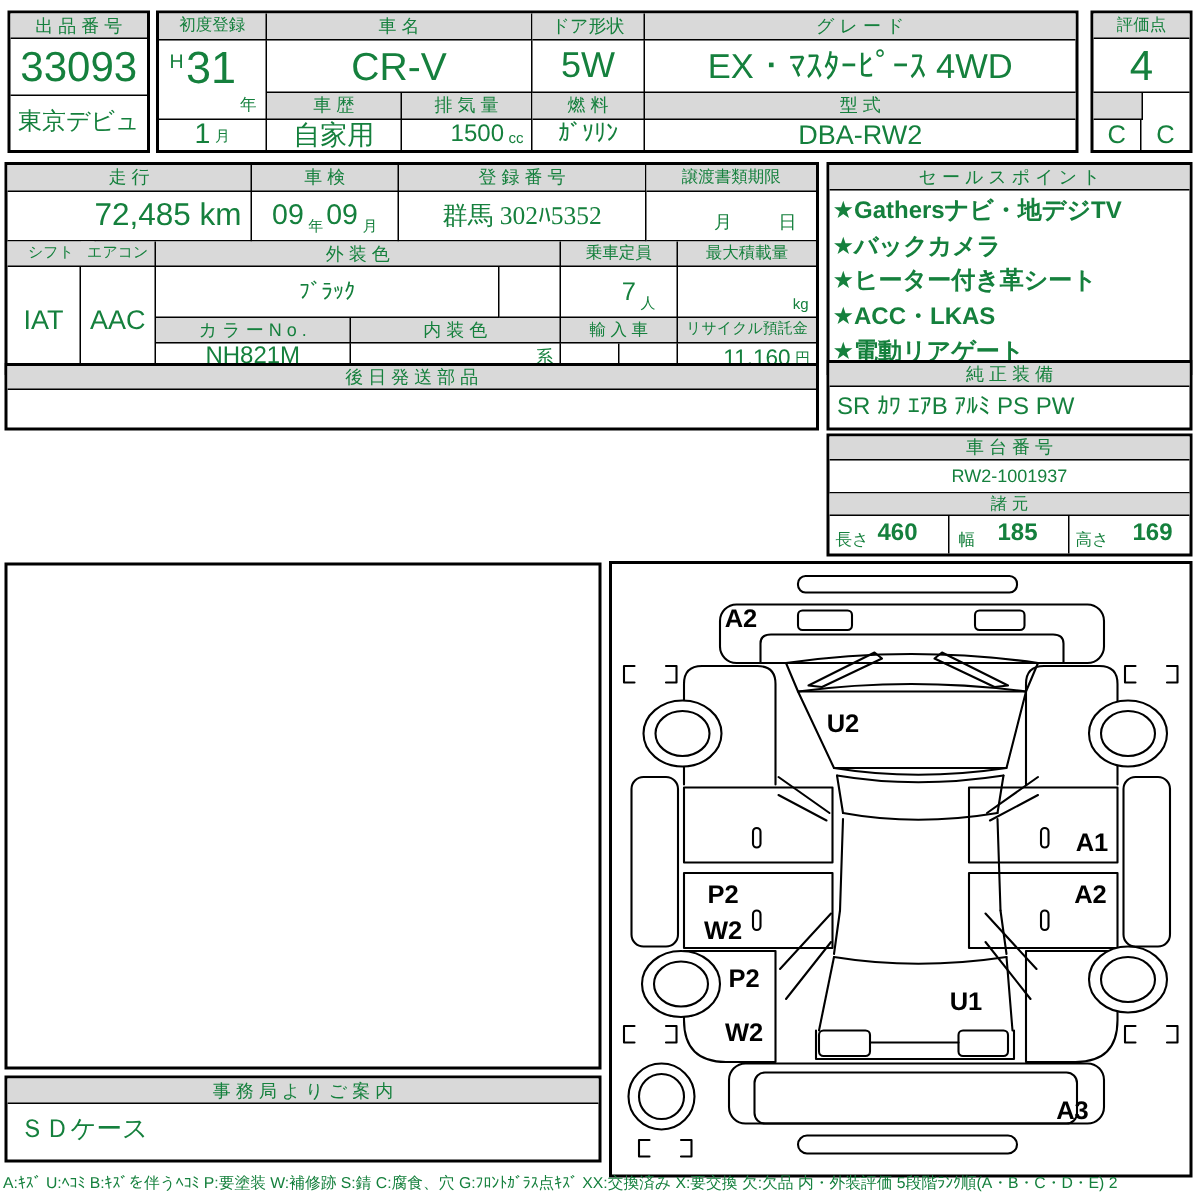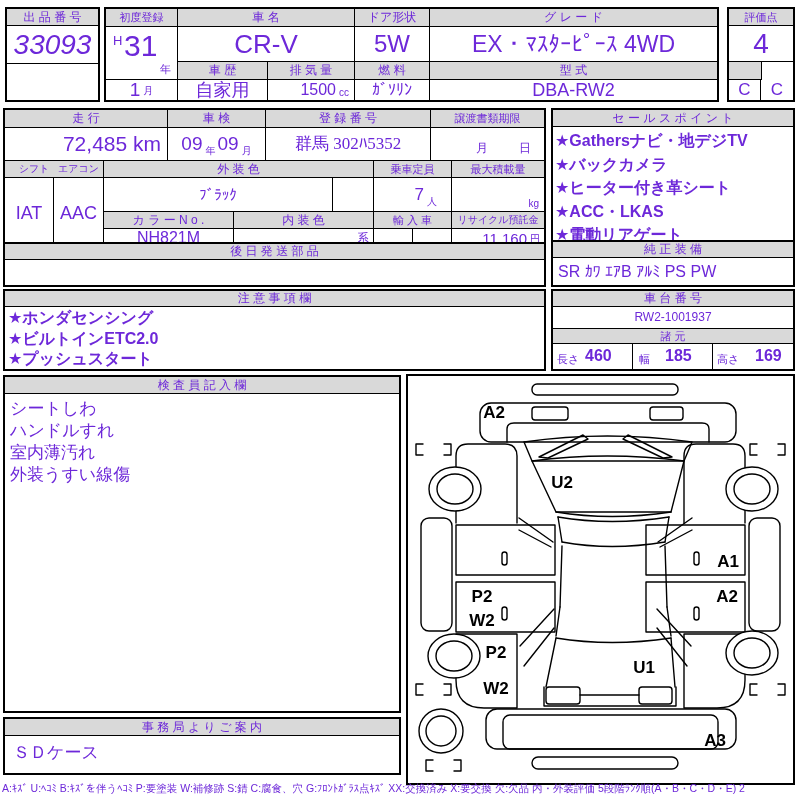--- a/index.html
+++ b/index.html
@@ -1,16 +1,16 @@
 <!DOCTYPE html>
 <html><head>
 <meta charset="utf-8">
 <style>
   html,body{margin:0;padding:0;background:#fff;}
-  .sheet{position:relative;width:800px;height:800px;background:#fff;color:#6d28d9;
+  .sheet{position:relative;width:800px;height:800px;background:#fff;color:#15803d;
          font-family:"Liberation Sans","DejaVu Sans",sans-serif;overflow:hidden;}
   .abs{position:absolute;box-sizing:border-box;}
   .box{position:absolute;border:2px solid #000;background:#fff;box-sizing:border-box;}
   .hdr{background:#d9d9d9;text-align:center;font-size:12px;line-height:16px;
        white-space:nowrap;overflow:hidden;}
   .bb{border-bottom:1px solid #000;}
   .br{border-right:1px solid #000;}
   .c{text-align:center;}
   .r{text-align:right;}
   .flexc{display:flex;align-items:center;justify-content:center;}
@@ -20,21 +20,22 @@
   .legend{font-size:10.5px;white-space:nowrap;overflow:hidden;letter-spacing:0px;}
   svg text{font-family:"Liberation Sans","DejaVu Sans",sans-serif;font-weight:bold;font-size:17px;}
 </style>
 </head>
 <body>
 
 <div class="sheet">
 
   <div class="box" style="left:5px;top:7px;width:95px;height:95px;">
     <div class="abs hdr bb" style="left:0;top:0;width:91px;height:17px;">出 品 番 号</div>
-    <div class="abs c bb" style="left:0;top:17px;width:91px;height:38px;font-size:28px;line-height:38px;font-style:italic;">33093</div>
+    <div class="abs c bb" style="left:0;top:17px;width:91px;height:38px;font-size:28px;line-height:38px;">33093</div>
+    <div class="abs c" style="left:0;top:55px;width:91px;height:36px;font-size:16px;line-height:36px;">東京デビュ</div>
   </div>
 
   <div class="box" style="left:104px;top:7px;width:615px;height:95px;">
 
     <div class="abs hdr bb br" style="left:0;top:0;width:72px;height:18px;font-size:11px;line-height:17px;">初度登録</div>
     <div class="abs br bb" style="left:0;top:18px;width:72px;height:53px;">
       <span class="abs" style="left:7px;top:6px;font-size:13px;">H</span>
       <span class="abs" style="left:18px;top:2px;font-size:30px;">31</span>
       <span class="abs" style="right:6px;bottom:2px;font-size:11px;">年</span>
     </div>
@@ -140,55 +141,40 @@
 
   <div class="box" style="left:3px;top:242px;width:543px;height:45px;">
     <div class="abs hdr bb" style="left:0;top:0;width:539px;height:16px;line-height:15px;">後 日 発 送 部 品</div>
   </div>
 
   <div class="box" style="left:551px;top:240px;width:244px;height:47px;">
     <div class="abs hdr bb" style="left:0;top:0;width:240px;height:16px;line-height:15px;">純 正 装 備</div>
     <div class="abs" style="left:5px;top:16px;width:232px;height:27px;font-size:16px;line-height:27px;white-space:nowrap;">SR ｶﾜ ｴｱB ｱﾙﾐ PS PW</div>
   </div>
 
-  <div class="box" style="left:3px;top:289px;width:543px;height:82px;">
-    <div class="abs hdr bb" style="left:0;top:0;width:539px;height:16px;line-height:15px;">注 意 事 項 欄</div>
-    <div class="abs star-list" style="left:3px;top:17px;width:530px;font-size:16px;line-height:20.5px;">
-      <div>★ホンダセンシング</div>
-      <div>★ビルトインETC2.0</div>
-      <div>★プッシュスタート</div>
-    </div>
-  </div>
 
   <div class="box" style="left:551px;top:289px;width:244px;height:82px;">
     <div class="abs hdr bb" style="left:0;top:0;width:240px;height:16px;line-height:15px;">車 台 番 号</div>
     <div class="abs c bb" style="left:0;top:16px;width:240px;height:22px;font-size:12px;line-height:21px;">RW2-1001937</div>
     <div class="abs hdr bb" style="left:0;top:38px;width:240px;height:15px;line-height:14px;font-size:11px;">諸 元</div>
     <div class="abs br" style="left:0;top:53px;width:80px;height:25px;">
       <span class="abs" style="left:4px;top:8px;font-size:11px;">長さ</span>
       <span class="abs" style="left:32px;top:3px;font-size:16px;font-weight:bold;">460</span>
     </div>
     <div class="abs br" style="left:80px;top:53px;width:80px;height:25px;">
       <span class="abs" style="left:6px;top:8px;font-size:11px;">幅</span>
       <span class="abs" style="left:32px;top:3px;font-size:16px;font-weight:bold;">185</span>
     </div>
     <div class="abs" style="left:160px;top:53px;width:80px;height:25px;">
       <span class="abs" style="left:4px;top:8px;font-size:11px;">高さ</span>
       <span class="abs" style="left:42px;top:3px;font-size:16px;font-weight:bold;">169</span>
     </div>
   </div>
 
   <div class="box" style="left:3px;top:375px;width:398px;height:338px;">
-    <div class="abs hdr bb" style="left:0;top:0;width:394px;height:17px;">検 査 員 記 入 欄</div>
-    <div class="abs" style="left:5px;top:21px;width:384px;font-size:17px;line-height:22px;">
-      <div>シートしわ</div>
-      <div>ハンドルすれ</div>
-      <div>室内薄汚れ</div>
-      <div>外装うすい線傷</div>
-    </div>
   </div>
 
   <div class="box" style="left:3px;top:717px;width:398px;height:58px;">
     <div class="abs" style="left:8px;top:17px;width:380px;height:37px;font-size:17px;line-height:34px;">ＳＤケース</div>
     <div class="abs hdr bb" style="left:0;top:0;width:394px;height:17px;">事 務 局 よ り ご 案 内</div>
   </div>
 
   <div class="box" style="left:406px;top:374px;width:389px;height:411px;">
     <svg width="385" height="407" viewBox="0 0 385 407">
       <g fill="none" stroke="#000" stroke-width="1.4" stroke-linecap="round" stroke-linejoin="round">

